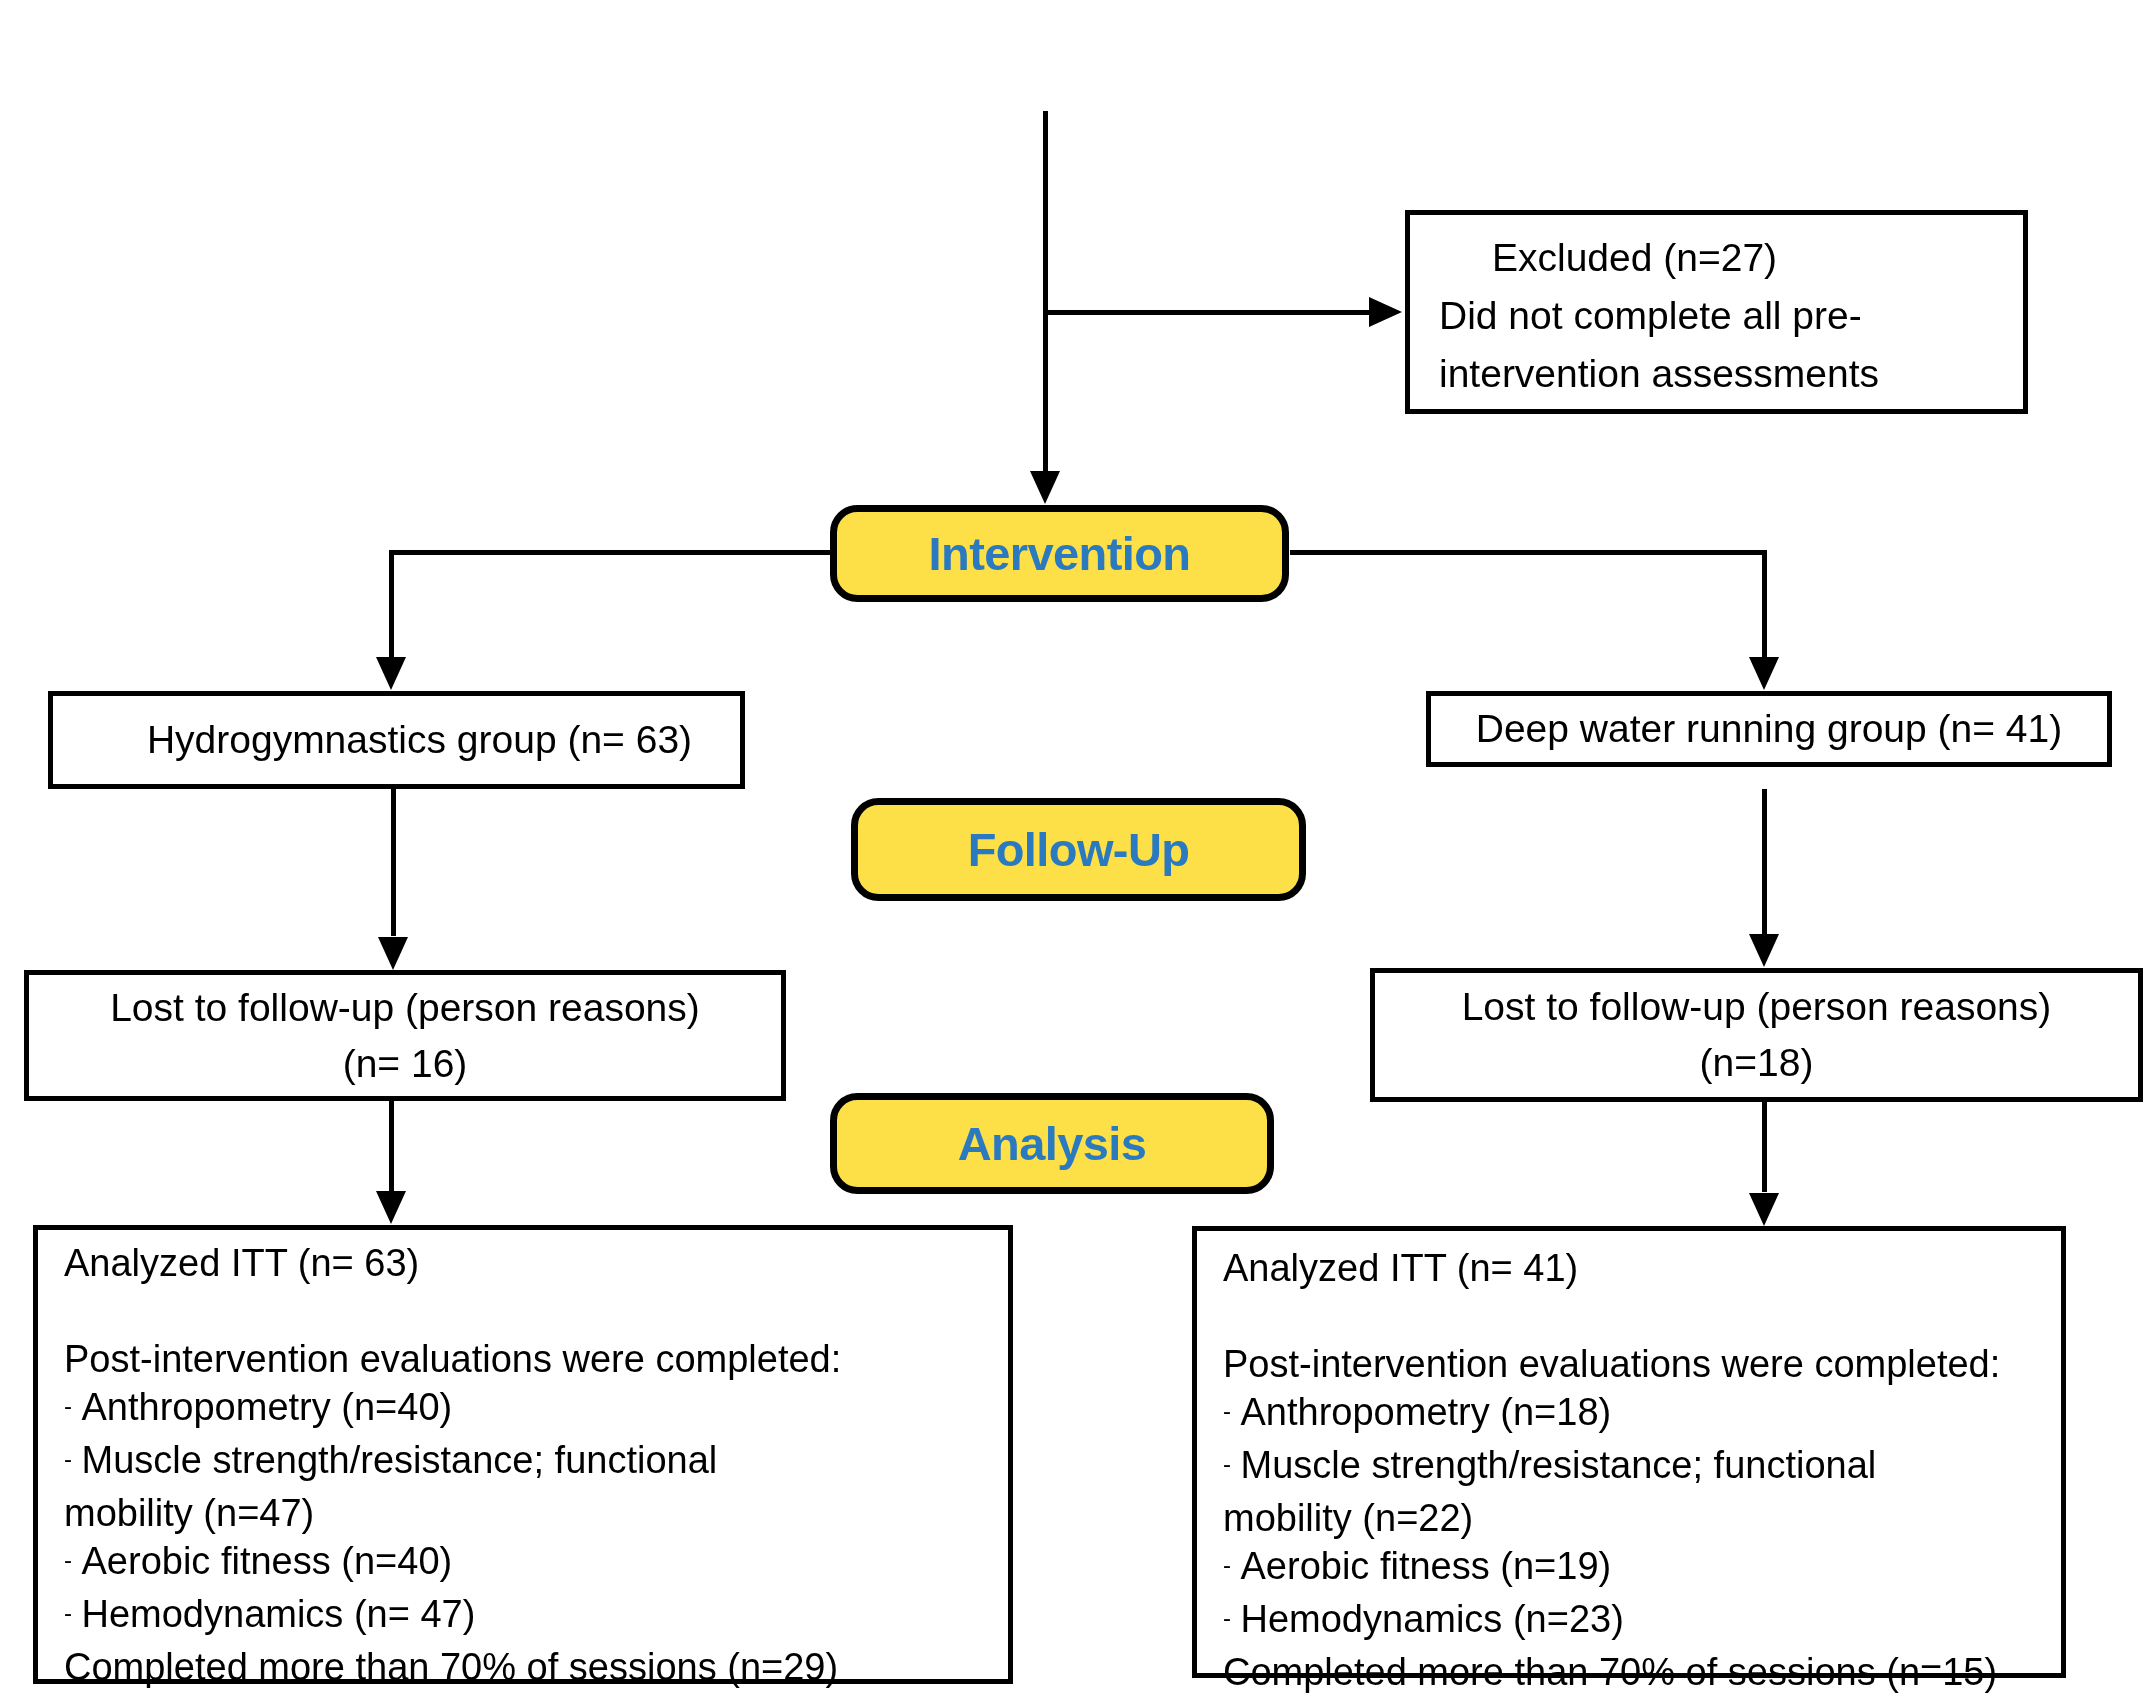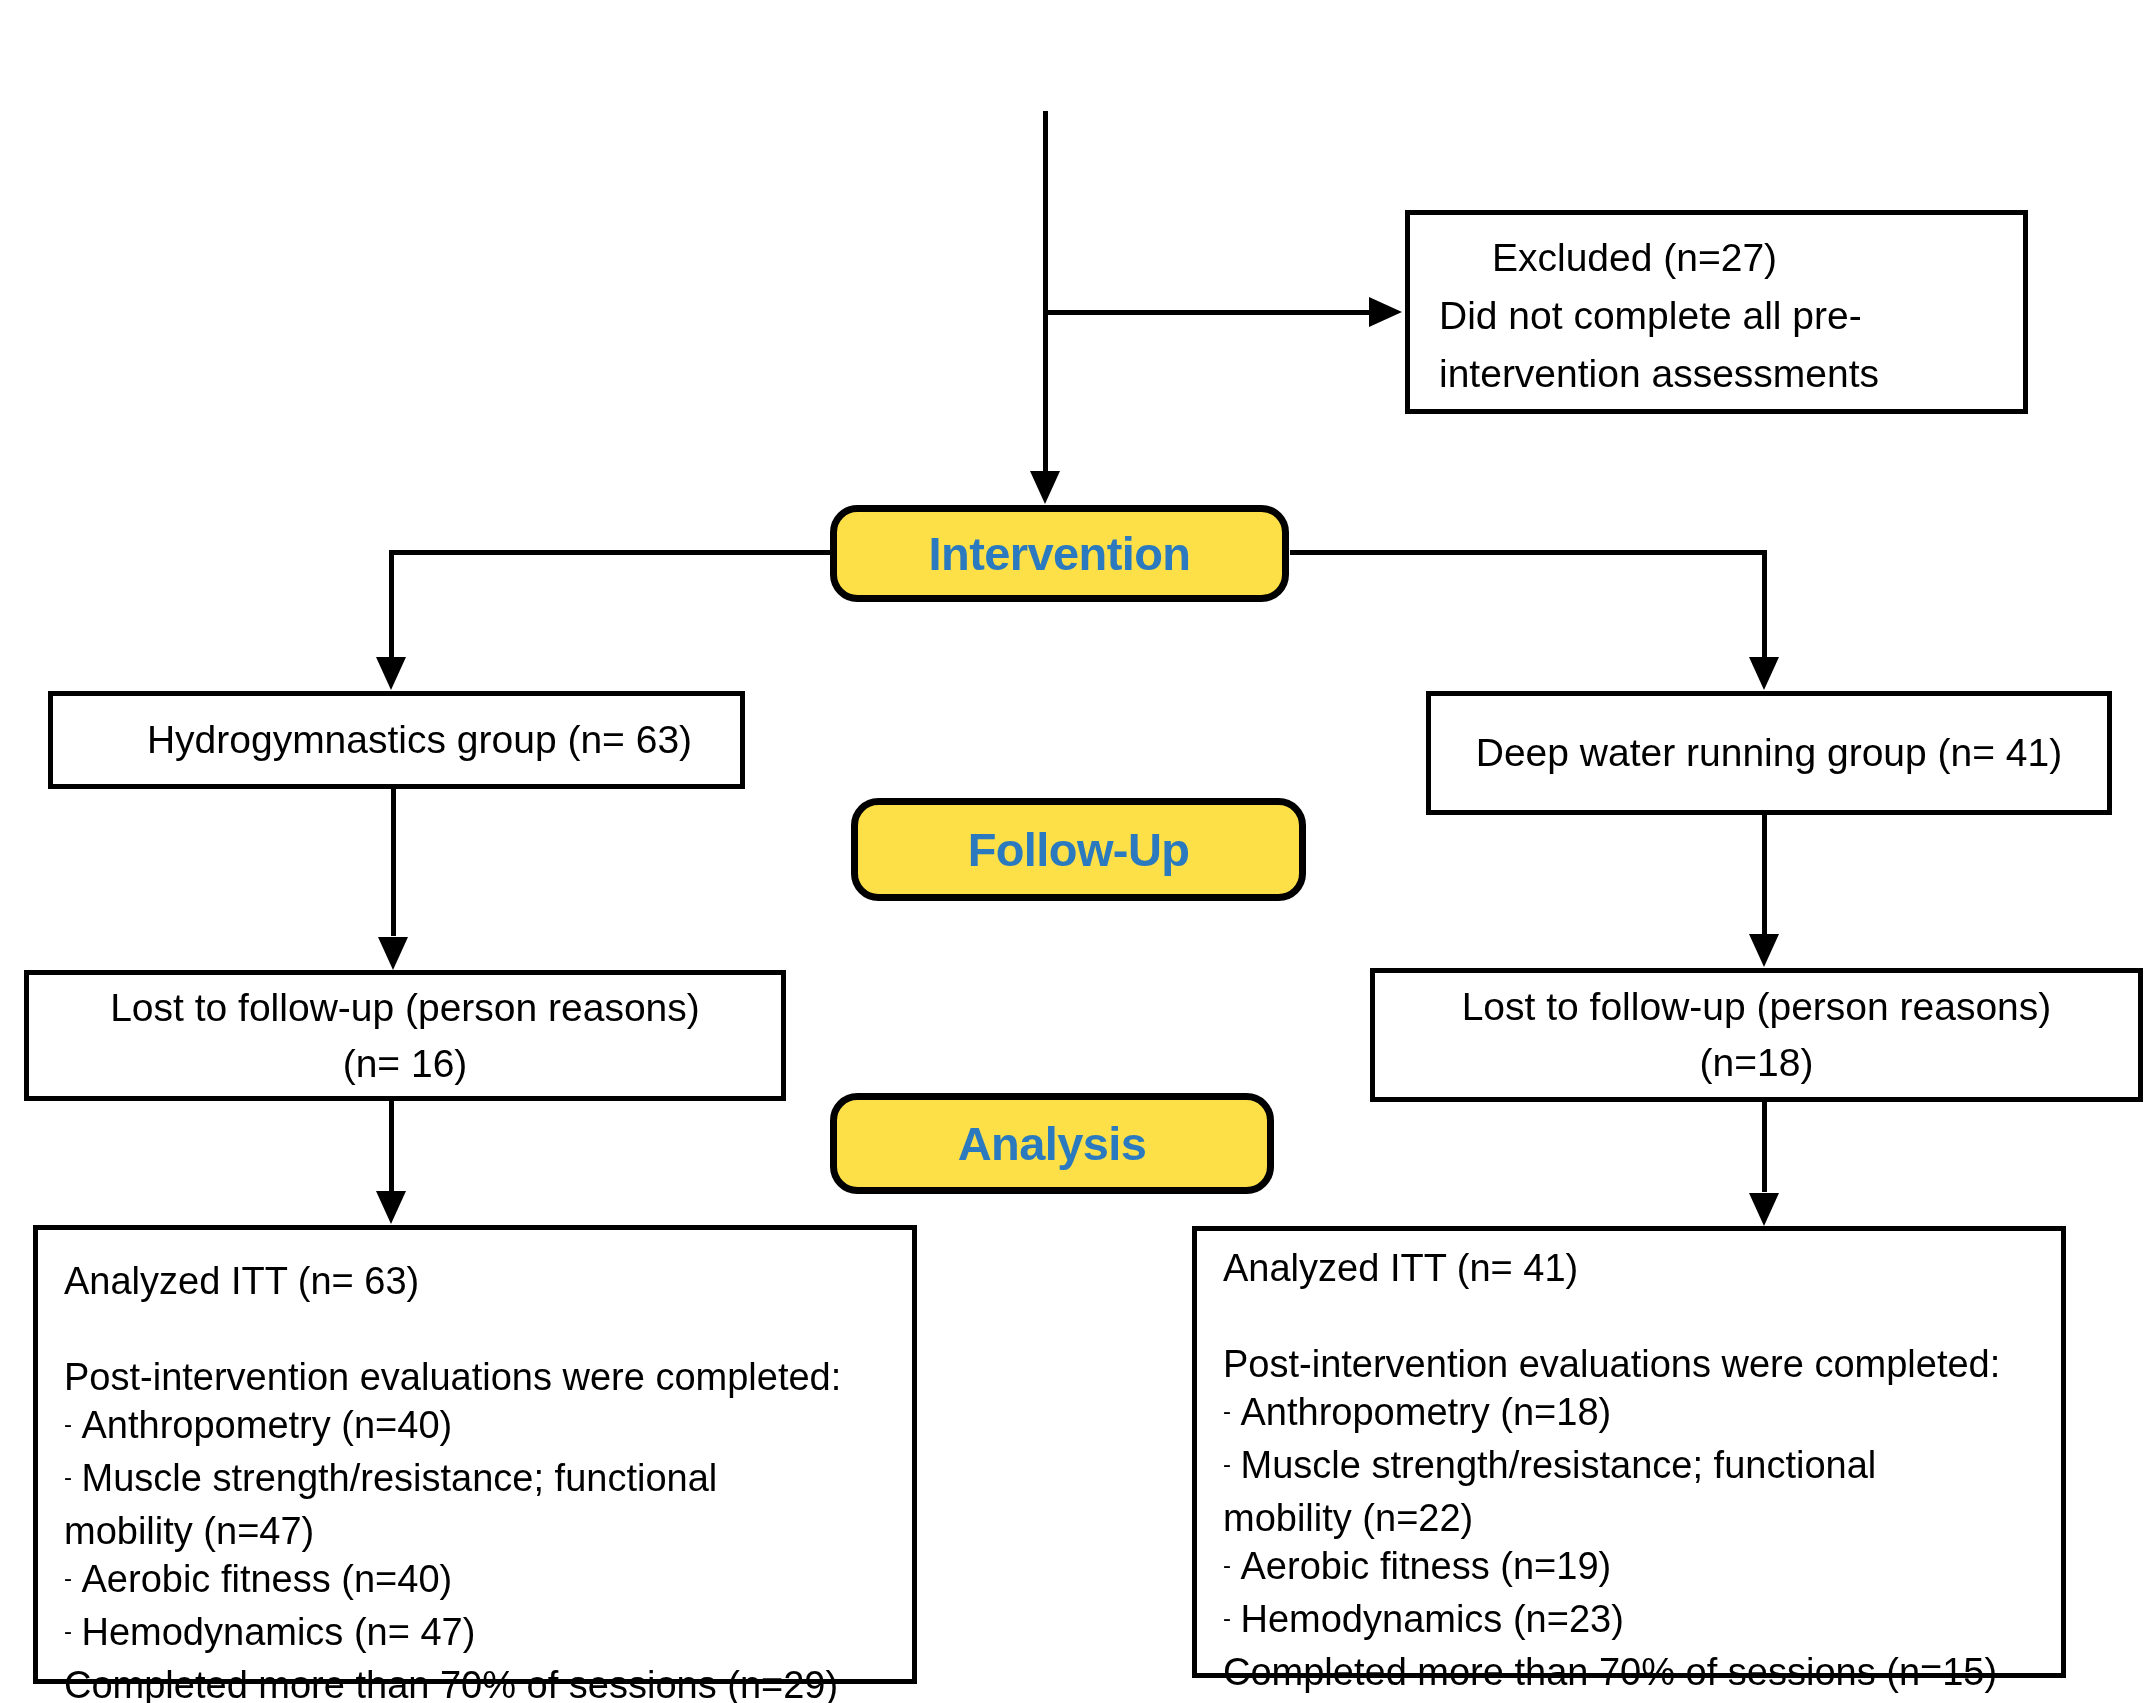--- a/index.html
+++ b/index.html
@@ -30,29 +30,29 @@
   #box-excluded{left:1405px;top:210px;width:623px;height:204px;padding:14.3px 21.5px 0 29px;font-size:39px;line-height:58px;}
   #box-excluded .indent{margin-left:53px;}
 
   
   #phase-intervention{left:830px;top:505px;width:459px;height:97px;}
   #phase-followup{left:830px;top:798px;width:455px;height:103px;margin-left:21px;}
   #phase-analysis{left:830px;top:1093px;width:444px;height:101px;}
 
   
   #box-hydro{left:48px;top:691px;width:697px;height:98px;padding-left:46px;}
-  #box-deep{left:1426px;top:691px;width:686px;height:124px;}
+  #box-deep{left:1426px;top:691px;width:686px;height:76px;}
 
   
   #box-lost-left{left:24px;top:970px;width:762px;height:131px;flex-direction:column;font-size:39px;line-height:56px;}
   #box-lost-right{left:1370px;top:968px;width:773px;height:134px;flex-direction:column;font-size:39px;line-height:56px;}
 
   
   .analysis-box{font-size:38px;line-height:48px;}
-  #box-analysis-left{left:33px;top:1225px;width:884px;height:459px;padding:27px 24px 0 26px;}
+  #box-analysis-left{left:33px;top:1225px;width:980px;height:459px;padding:9px 24px 0 26px;}
   #box-analysis-right{left:1192px;top:1226px;width:874px;height:452px;padding:13px 6px 0 26px;}
   .spacer{height:48px;}
   .dash{display:inline-block;font-size:24px;position:relative;top:-6px;margin-right:9.5px;}
 
   
   #v-assessed{left:1043px;top:111px;width:5.4px;height:362px;}
   #a-intervention{left:1030px;top:471px;}
   #h-excluded{left:1043px;top:310px;width:328px;height:5.4px;}
   #a-excluded{left:1369px;top:297px;}
   #h-branch-left{left:389px;top:550px;width:441px;height:5.4px;}

